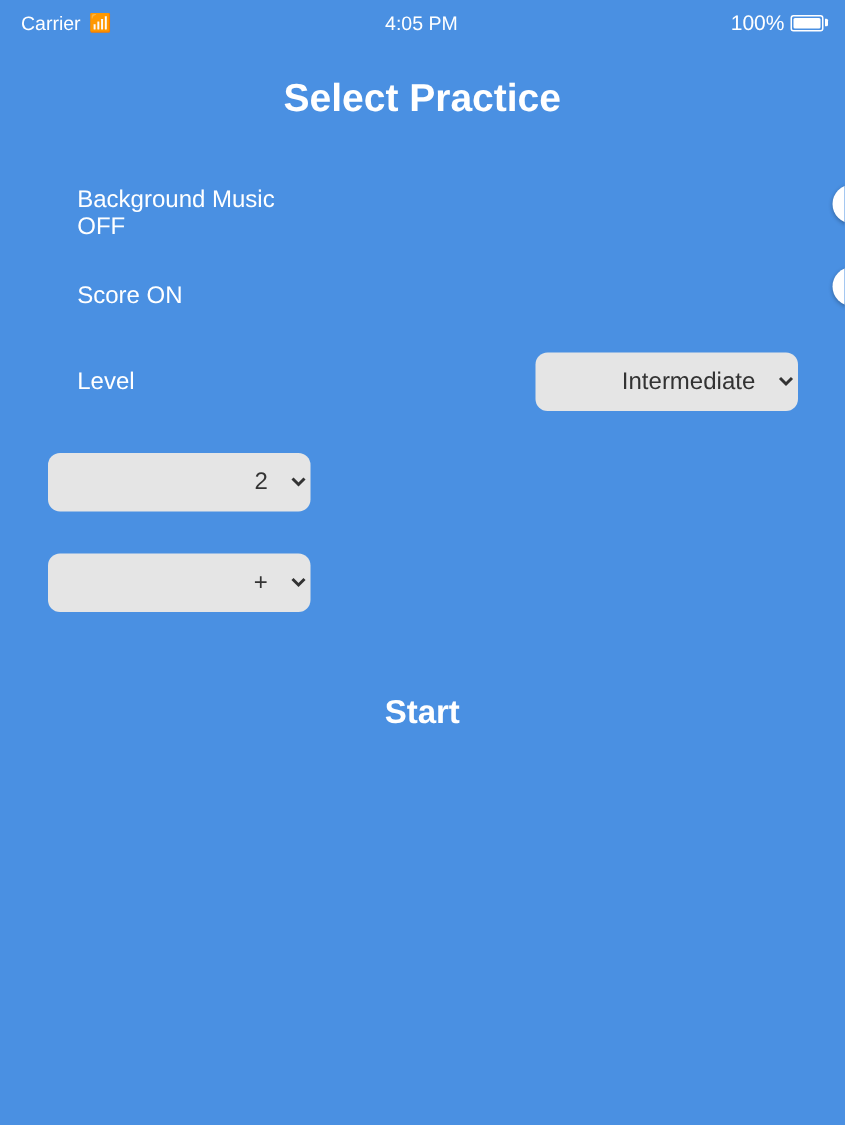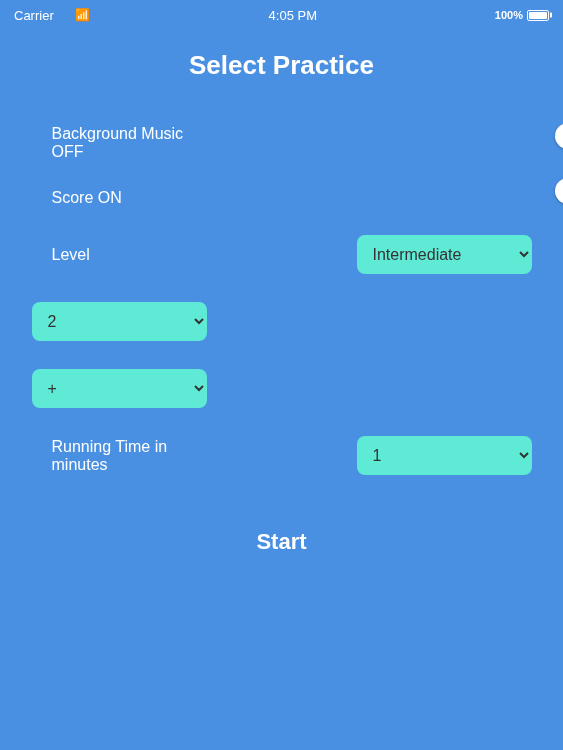--- a/index.html
+++ b/index.html
@@ -23,43 +23,43 @@
       background-color: #4A90E2;
       display: flex;
       align-items: center;
       justify-content: space-between;
       padding: 0 14px;
     }
 
     .status-bar-left {
       display: flex;
       align-items: center;
-      gap: 22px;
+      gap: 6px;
       font-size: 13px;
       color: white;
       font-weight: 500;
     }
 
     .wifi-icon {
       font-size: 12px;
     }
 
     .status-bar-center {
       font-size: 13px;
       color: white;
       font-weight: 500;
     }
 
     .status-bar-right {
       display: flex;
       align-items: center;
       gap: 4px;
-      font-size: 11px;
-      color: white;
-      font-weight: 700;
+      font-size: 14px;
+      color: white;
+      font-weight: 400;
       justify-content: center;
     }
 
     .battery-icon {
       display: inline-flex;
       align-items: center;
       gap: 2px;
     }
 
     .battery-body {
@@ -172,29 +172,30 @@
       left: 23px;
       bottom: 2px;
       background-color: white;
       border-radius: 50%;
       box-shadow: 0 1px 3px rgba(0,0,0,0.3);
       transition: 0.3s;
     }
 
     
     .field-input {
-      background: #5eead4;
+      background: #e5e5e5;
       border: none;
       border-radius: 8px;
       padding: 10px 12px;
       font-size: 16px;
       color: #333;
       width: 175px;
       outline: none;
       cursor: pointer;
+      text-align: right;
     }
 
     
     .start-button {
       margin-top: 30px;
       background: transparent;
       border: none;
       color: white;
       font-size: 22px;
       font-weight: 600;
@@ -280,30 +281,18 @@
       <div class="form-control">
         <select class="field-input">
           <option value="+" selected="">+</option>
           <option value="-">-</option>
           <option value="×">×</option>
           <option value="÷">÷</option>
         </select>
       </div>
     </div>
 
-    <div class="form-row">
-      <span class="form-label">Running Time in minutes</span>
-      <div class="form-control">
-        <select class="field-input">
-          <option value="1" selected="">1</option>
-          <option value="2">2</option>
-          <option value="3">3</option>
-          <option value="5">5</option>
-          <option value="10">10</option>
-        </select>
-      </div>
-    </div>
 
   </div>
 
   <button class="start-button">Start</button>
 
 </div>
 
 </body></html>

